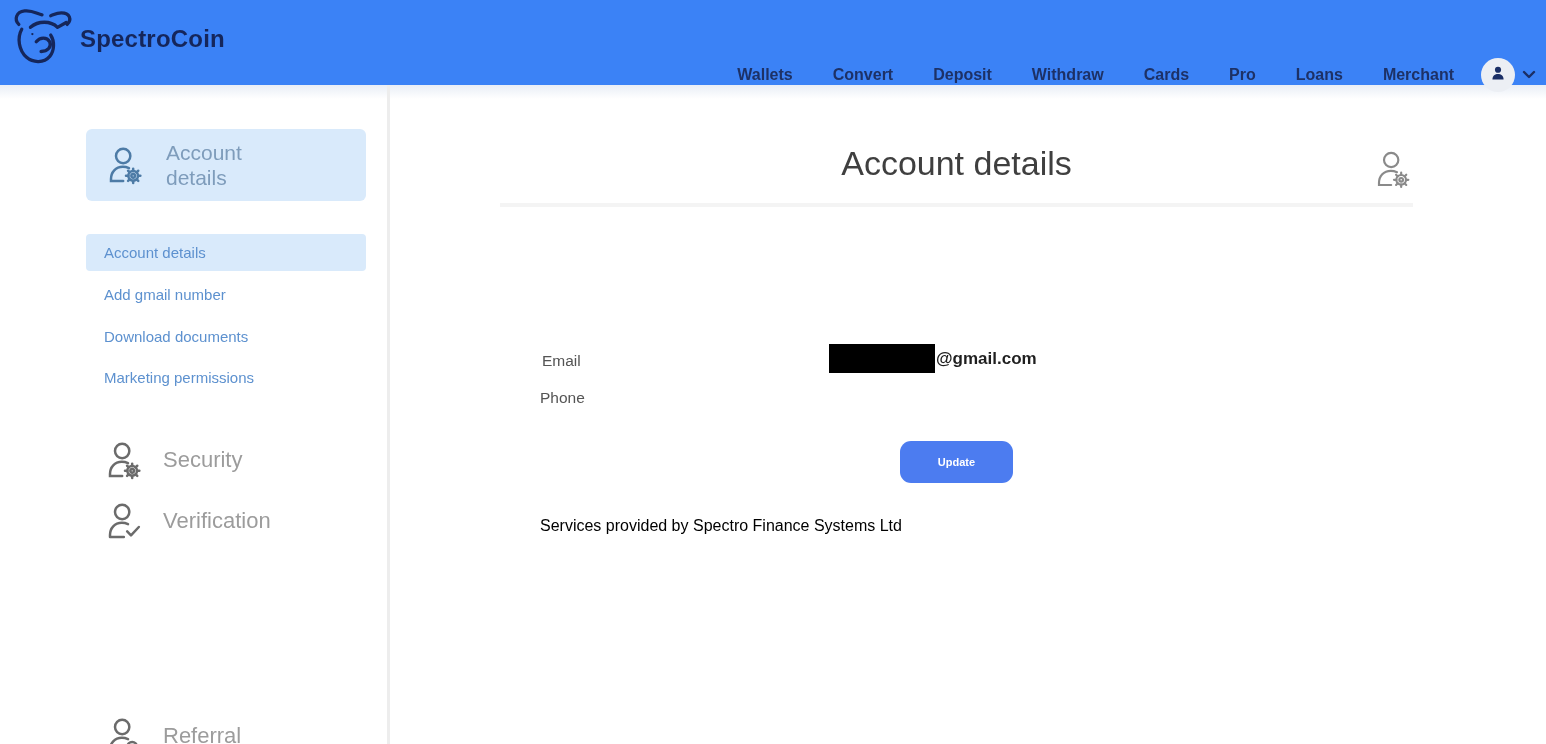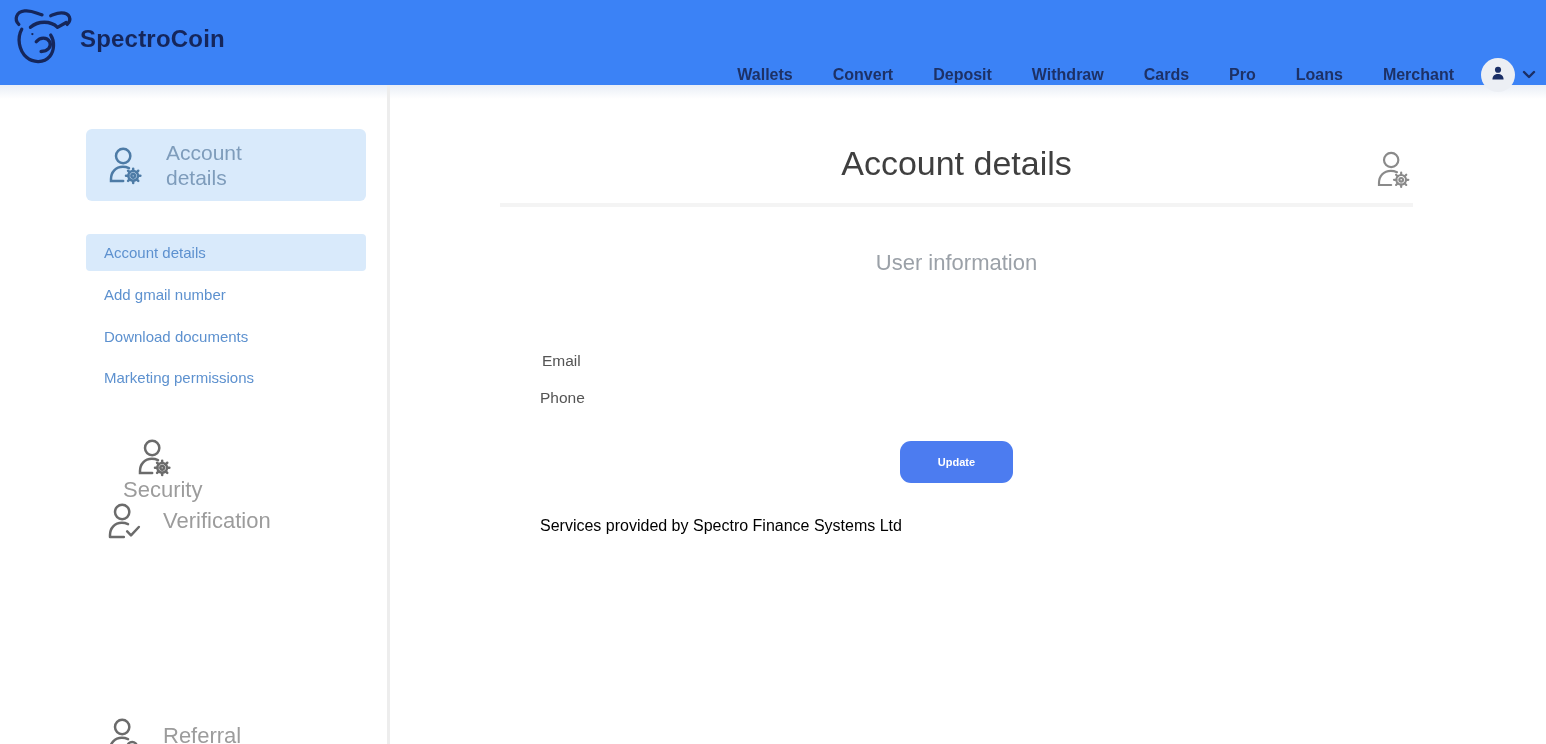--- a/index.html
+++ b/index.html
@@ -134,21 +134,21 @@
   <div class="subnav-item" style="top:276px;">
     <span>Add gmail number</span>
   </div>
   <div class="subnav-item" style="top:318px;">
     <span>Download documents</span>
   </div>
   <div class="subnav-item" style="top:359px;">
     <span>Marketing permissions</span>
   </div>
 
-  <div class="side-section" style="top:437px;flex-direction:column;">
+  <div class="side-section" style="top:437px;">
     <span class="sicon">
       <svg viewBox="0 0 24 24" fill="none" stroke="currentColor" stroke-width="1.5" stroke-linecap="round">
         <circle cx="11.5" cy="6.6" r="4.3"></circle>
         <path d="M15 13.9 C13.9 13.4 12.7 13.1 11.3 13.1 C7 13.1 4.2 16.2 4.2 20.4 L4.2 21.6 L11.5 21.6"></path>
         <circle cx="17.5" cy="18.5" r="2.9"></circle>
           <circle cx="17.5" cy="18.5" r="1.1"></circle>
         <g stroke-width="1.5">
           <line x1="20.4" y1="18.5" x2="21.8" y2="18.5"></line>
             <line x1="14.6" y1="18.5" x2="13.2" y2="18.5"></line>
           <line x1="17.5" y1="21.4" x2="17.5" y2="22.8"></line>
@@ -200,23 +200,26 @@
           <line x1="17.5" y1="15.6" x2="17.5" y2="14.2"></line>
         <line x1="19.55" y1="20.55" x2="20.55" y2="21.55"></line>
           <line x1="15.45" y1="16.45" x2="14.45" y2="15.45"></line>
         <line x1="19.55" y1="16.45" x2="20.55" y2="15.45"></line>
           <line x1="15.45" y1="20.55" x2="14.45" y2="21.55"></line>
       </g>
     </svg>
   </span>
   <div class="title-divider"></div>
 
-  <div class="section-heading">User information</div>
 
   <span class="field-label" style="top:352px;">Email</span>
+  <div class="email-value">
+    <span class="redacted"></span>
+    <span class="email-suffix">@gmail.com</span>
+  </div>
 
   <span class="field-label" style="top:389px; left:540px;">Phone</span>
 
   <button class="update-btn">Update</button>
 
   <div class="footer-note">Services provided by Spectro Finance Systems Ltd</div>
 
 </div>
 
 </body></html>

